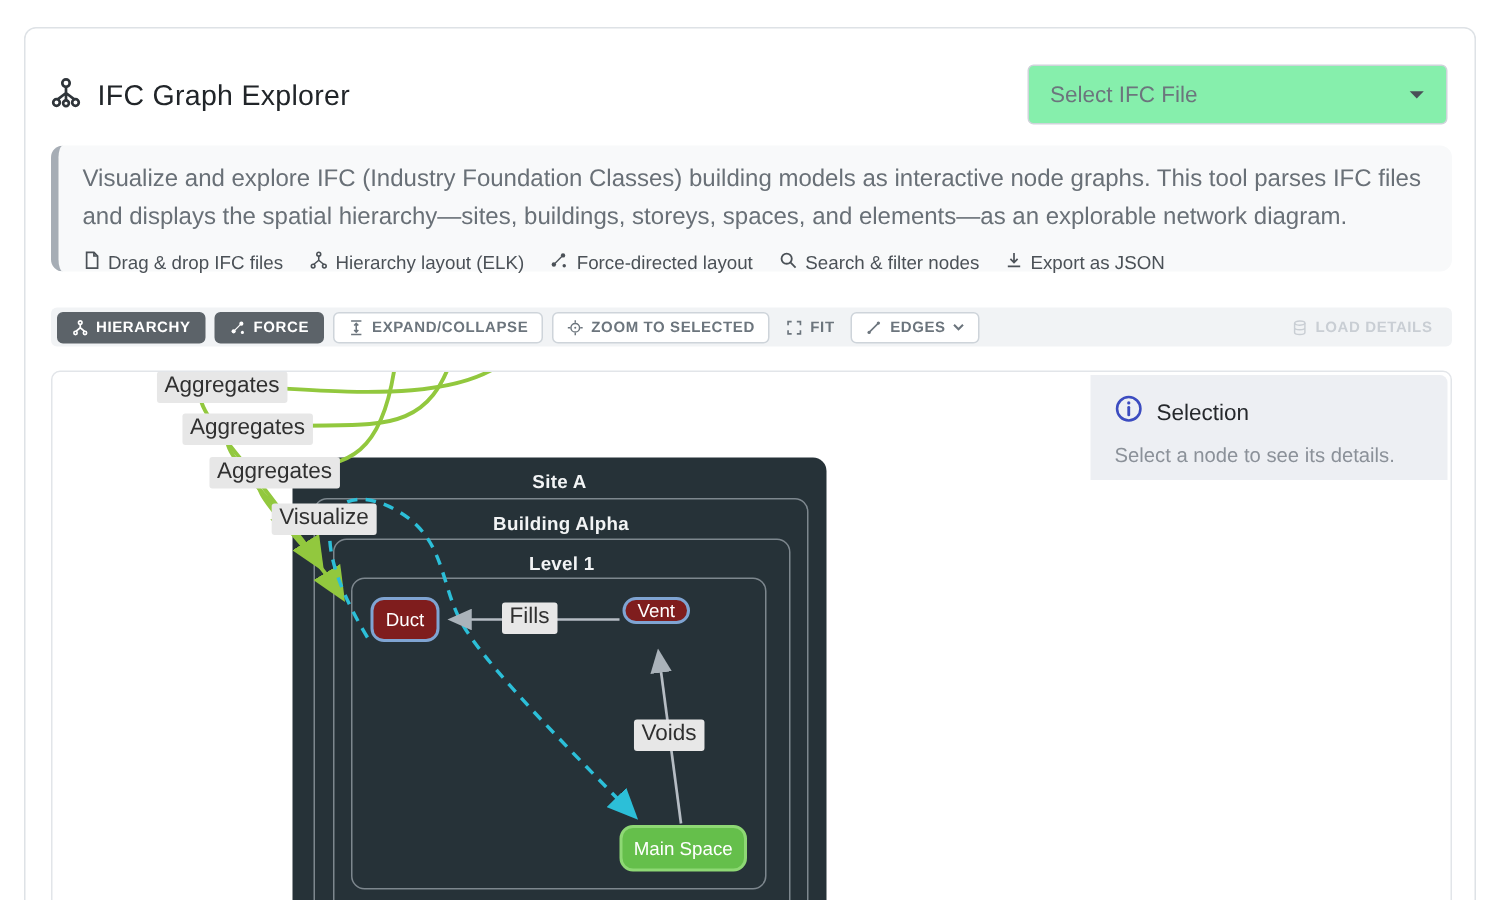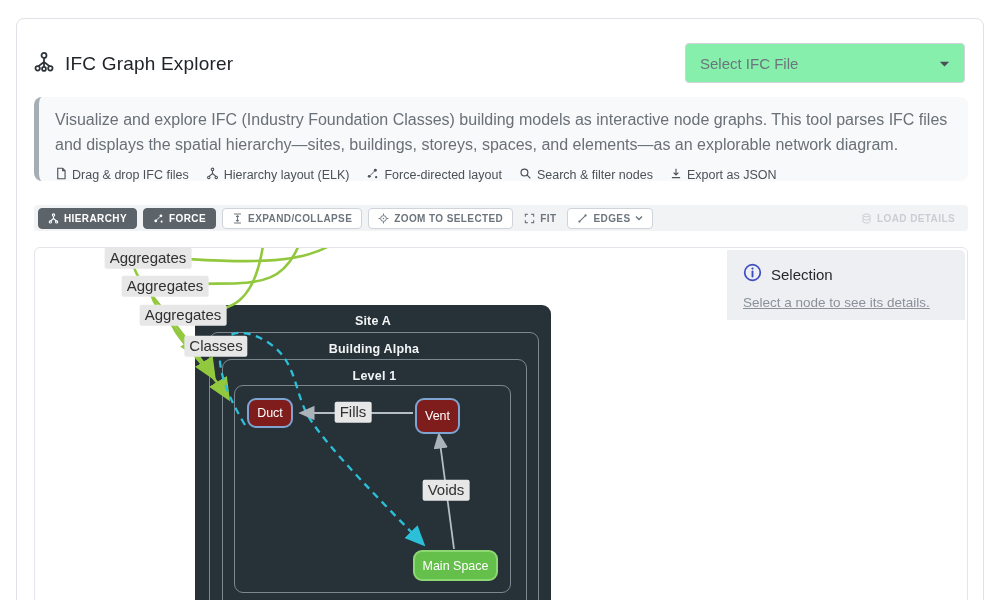--- a/index.html
+++ b/index.html
@@ -56,21 +56,21 @@
   .gnode { position:absolute; z-index:5; display:flex; align-items:center; justify-content:center;
            border-radius:9px; color:#fff; font-size:12.5px; cursor:pointer; }
   .gnode-blue { background:#7f1d1d; border:2px solid #7fa4d2; }
   .gnode-green { background:#65bf4b; border:2px solid #8ed874; }
 
   
   .sel-panel { position:absolute; top:2px; right:2px; width:238px; height:70px; z-index:6;
                background:#edeff3; border-radius:0 5px 0 0; padding:13px 16px; }
   .sel-head { display:flex; align-items:center; gap:9px; }
   .sel-title { font-size:15px; color:#25282c; }
-  .sel-empty { margin-top:9px; font-size:13.5px; color:#8b9199;text-decoration:underline; }
+  .sel-empty { margin-top:9px; font-size:13.5px; color:#8b9199; }
 </style>
 </head>
 <body>
 
 <div class="app-card">
 
   <div class="hdr-row">
     <div class="hdr-title-wrap">
       <span>
         <svg width="22" height="22" viewBox="0 0 16 16" fill="none" stroke="#2f353a" stroke-width="1.3">
@@ -253,28 +253,28 @@
       <path d="M 267,-12 C 247,54 200,28 125,39 C 95,43 152,86 179,130" fill="none" stroke="#92c83e" stroke-width="2.6" marker-end="url(#arr-green)"></path>
       <path d="M 229,-10 C 219,74 182,59 145,67 C 117,72 170,112 193,150" fill="none" stroke="#92c83e" stroke-width="2.6" marker-end="url(#arr-green)"></path>
       <path d="M 210,177 C 163,99 189,70 229,92 C 265,112 257,146 277,174 C 297,204 347,254 388,296" fill="none" stroke="#2cbfd8" stroke-width="2.3" stroke-dasharray="7 5.5" marker-end="url(#arr-cyan)"></path>
       <path d="M 378,165 L 266,165" fill="none" stroke="#b6bdc4" stroke-width="1.8" marker-end="url(#arr-gray)"></path>
       <path d="M 419,301 L 404,187" fill="none" stroke="#b6bdc4" stroke-width="1.8" marker-end="url(#arr-gray)"></path>
     </svg>
 
     <div class="edge-label" style="left:113px; top:10px;">Aggregates</div>
     <div class="edge-label" style="left:130px; top:38px;">Aggregates</div>
     <div class="edge-label" style="left:148px; top:67px;">Aggregates</div>
-    <div class="edge-label" style="left:181px; top:98px;">Classes</div>
+    <div class="edge-label" style="left:181px; top:98px;">Visualize</div>
     <div class="edge-label" style="left:318px; top:164px;">Fills</div>
     <div class="edge-label" style="left:411px; top:242px;">Voids</div>
 
     <div class="gnode gnode-blue" style="left:212px; top:150px; width:46px; height:30px;">
       <span>Duct</span>
     </div>
-    <div class="gnode gnode-blue" style="left:380px; top:150px; width:45px; height:36px;">
+    <div class="gnode gnode-blue" style="left:380px; top:150px; width:45px; height:18px;">
       <span>Vent</span>
     </div>
     <div class="gnode gnode-green" style="left:378px; top:302px; width:85px; height:31px;">
       <span>Main Space</span>
     </div>
 
     <div class="sel-panel">
       <div class="sel-head">
         <span>
           <svg width="19" height="19" viewBox="0 0 20 20" fill="none">

